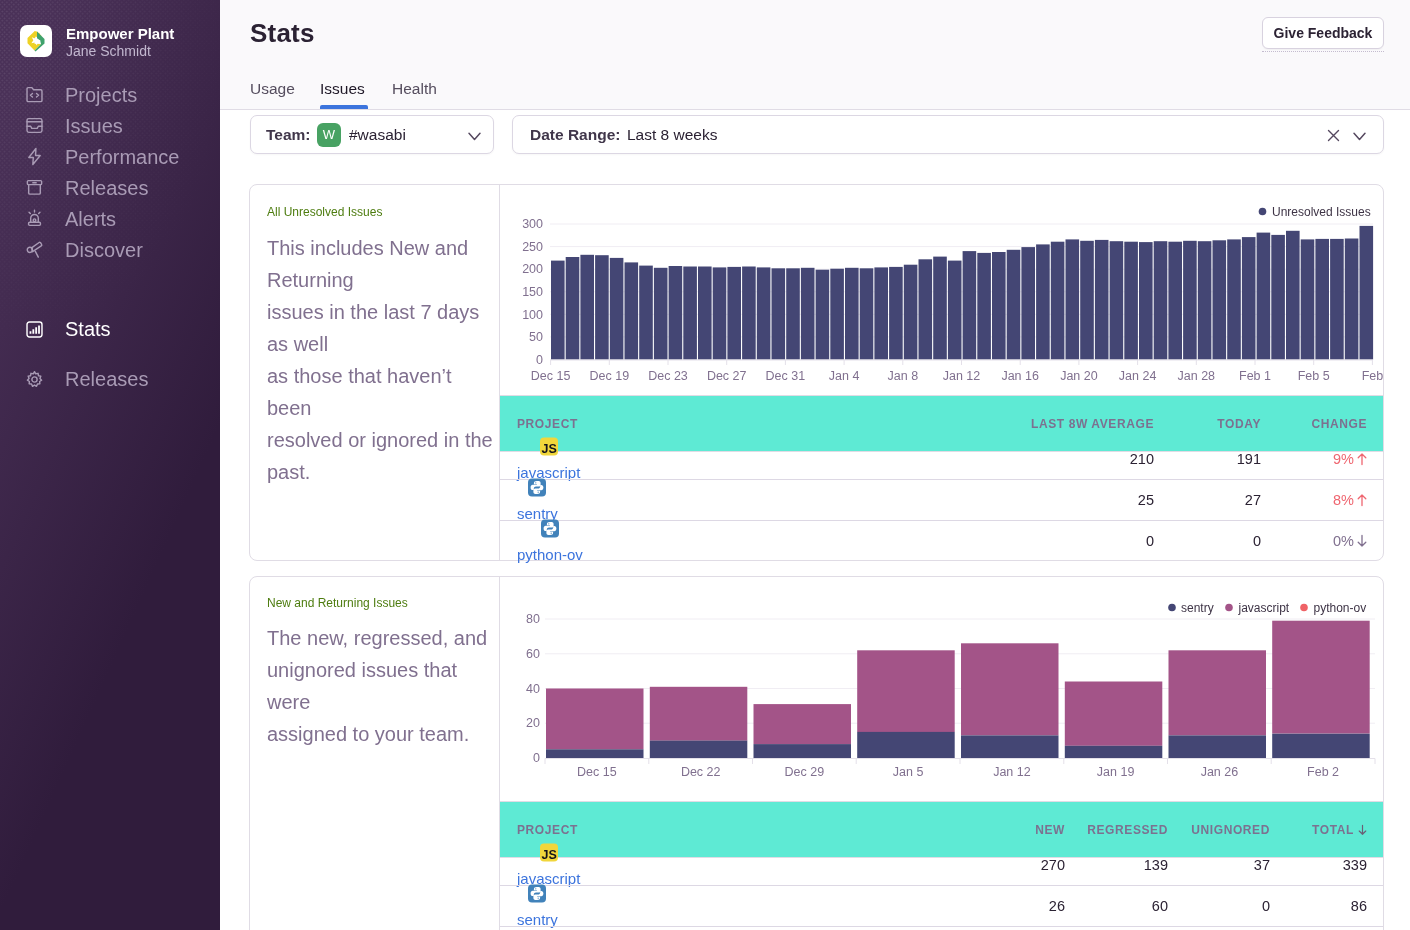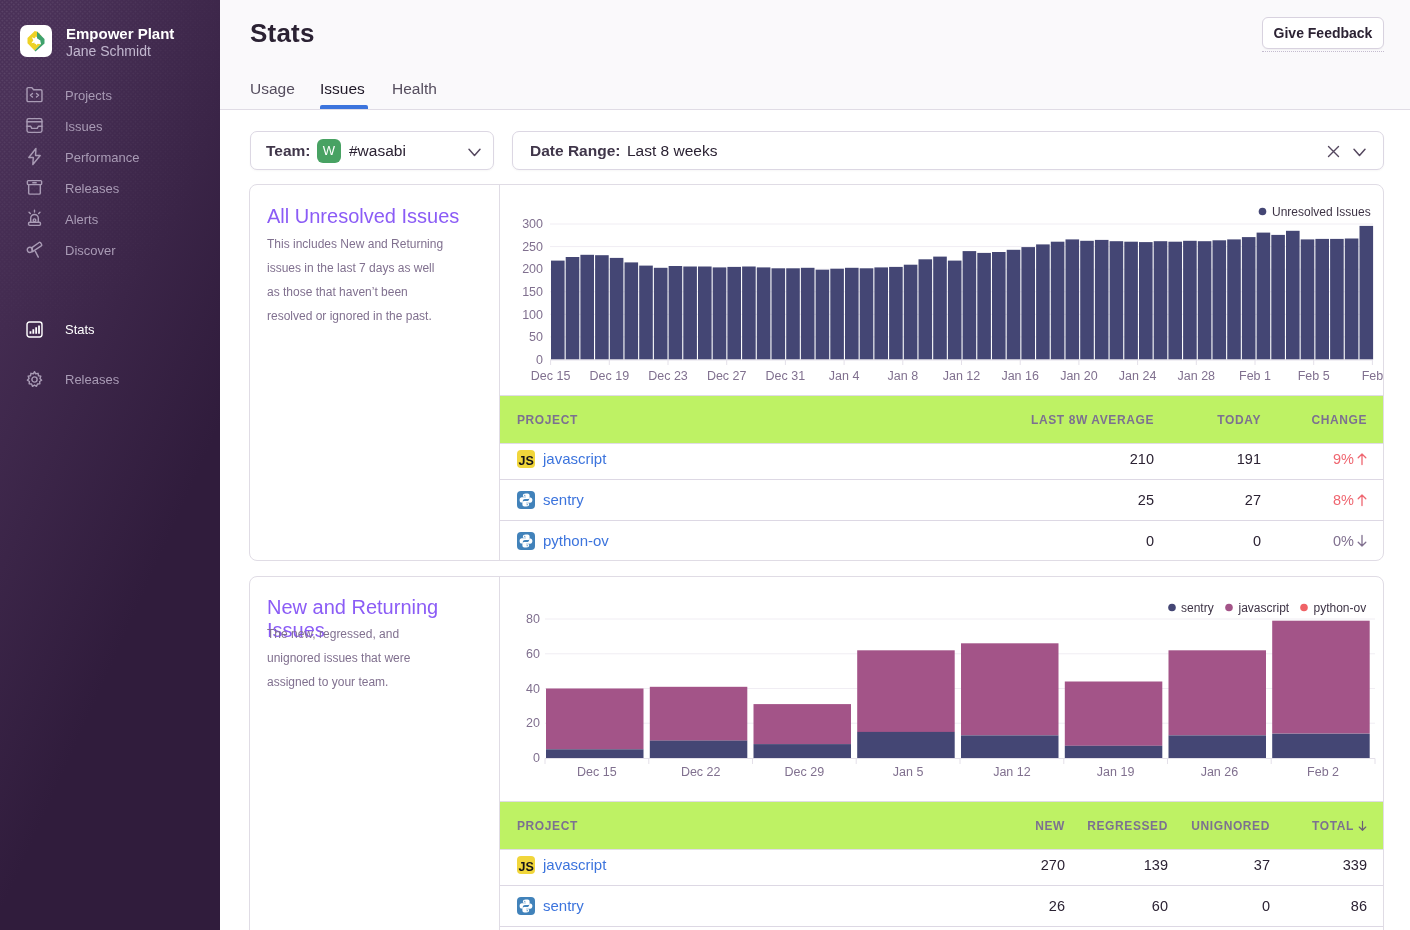--- a/index.html
+++ b/index.html
@@ -2,47 +2,47 @@
 <html><head><meta charset="utf-8"><title>Stats</title><style>
 * { margin:0; padding:0; box-sizing:border-box; }
 html,body { width:1410px; height:930px; overflow:hidden; font-family:"Liberation Sans",sans-serif; background:#fff; }
 .abs { position:absolute; }
 #sidebar { position:absolute; left:0; top:0; width:220px; height:930px;
   background:linear-gradient(294.17deg,#301c3c 35.57%,#4a3158 92.42%); color:#fff; }
 #sidebar::before { content:''; position:absolute; inset:0;
   background-image:radial-gradient(rgba(255,255,255,.15) .7px,transparent 1.1px),radial-gradient(rgba(255,255,255,.15) .7px,transparent 1.1px);
   background-size:4.6px 4.6px,4.6px 4.6px; background-position:0 0,2.3px 2.3px;
   -webkit-mask-image:radial-gradient(360px 480px at 0px 40px,rgba(0,0,0,.75),transparent 68%); }
-.navitem { position:absolute; left:0; width:220px; height:31px; color:#a99bb5; font-size:13px; }
+.navitem { position:absolute; left:0; width:220px; height:31px; color:#a99bb5; font-size:20px; }
 .navitem .ic { position:absolute; left:25px; top:6px; width:19px; height:19px; }
 .navitem .tx { position:absolute; left:65px; top:50%; transform:translateY(-50%); }
 .navitem.active { color:#fff; }
 #header { position:absolute; left:220px; top:0; width:1190px; height:110px; background:#faf9fb; border-bottom:1px solid #e0dce5; }
 h1 { position:absolute; left:30px; top:18px; font-size:26px; font-weight:bold; color:#2b2233; letter-spacing:0.2px; }
 .tab { position:absolute; top:80px; font-size:15.5px; color:#554d5e; }
 .tab.active { color:#1f1827; }
 #feedback { position:absolute; left:1042px; top:17px; width:122px; height:32px; background:#fff;
   border:1px solid #d8d2df; border-radius:6px; font-size:14px; font-weight:bold; color:#2b2233;
   text-align:center; line-height:30px; box-shadow:0 1px 1px rgba(50,40,60,0.04); }
-.ctl { position:absolute; top:131px; height:39px; background:#fff; border:1px solid #dcd7e3; border-radius:7px;
+.ctl { position:absolute; top:115px; height:39px; background:#fff; border:1px solid #dcd7e3; border-radius:7px;
   box-shadow:0 1px 2px rgba(50,40,60,0.04); font-size:15.5px; color:#2b2233; }
 .panel { position:absolute; left:249px; width:1135px; background:#fff; border:1px solid #e0dce5; border-radius:8px; }
 .leftcol { position:absolute; left:0; top:0; width:250px; height:100%; border-right:1px solid #e0dce5; }
-.ptitle { position:absolute; left:17px; top:20px; font-size:20px; font-weight:500; color:#8b5cf6; }
-.pdesc { position:absolute; left:17px; top:50px; font-size:12px; line-height:24px; color:#80708f; }
-.thead { position:absolute; left:250px; width:883px; height:49px; background:#bef264;
+.ptitle { position:absolute; left:17px; top:20px; font-size:12px; font-weight:500; color:#4d7c0f; }
+.pdesc { position:absolute; left:17px; top:50px; font-size:20px; line-height:32px; color:#80708f; }
+.thead { position:absolute; left:250px; width:883px; height:57px; background:#5eead4;
   border-top:1px solid #e0dce5; border-bottom:1px solid #e0dce5; }
 .th { position:absolute; top:50%; transform:translateY(-50%); font-size:12px; font-weight:bold; color:#7c7190;
   letter-spacing:0.6px; }
 .trow { position:absolute; left:250px; width:883px; height:41px; font-size:14.5px; }
 .rowline { position:absolute; left:250px; width:883px; height:0; border-top:1px solid #ddd8e4; }
 .td { position:absolute; top:50%; transform:translateY(-50%); color:#2b2233; }
 .plink { color:#3c74dd; font-size:15px; }
 .pav { display:inline-block; width:18px; height:18px; border-radius:4px; vertical-align:middle; }
-.pcell { position:absolute; left:17px; top:50%; transform:translateY(-50%); display:flex; align-items:center; gap:8px; }
+.pcell { position:absolute; left:17px; top:50%; transform:translateY(-50%); display:flex; align-items:center; gap:8px;flex-direction:column; }
 </style></head>
 <body>
 <div id="sidebar">
   <div class="abs" style="left:20px;top:25px;width:32px;height:32px;background:#fff;border-radius:7px">
     <svg width="32" height="32" viewBox="0 0 32 32">
       <path d="M14.5 6.2 L7.5 13 L7.5 18.2 L14.5 25.4 L21 19 L14.5 18.8 L14.5 13.6 L20 8.4 Z" fill="#eed224"></path>
       <path d="M14.5 6.2 L17 6.6 L21.5 11 L17.8 12.6 L14.5 10 Z" fill="#eed224"></path>
       <path d="M17 6.6 L24.5 14 L24.5 18.4 L15.5 26.4 L14.5 25.4 L21 19 L20.2 15.6 L17 13.2 Z" fill="#3fa26c"></path>
       <path d="M15.8 11.2 L17.2 14.6 L20.6 15.4 L17.5 16.9 L17 20.4 L14.8 17.6 L11.4 18.2 L13.3 15.3 L11.8 12.3 L15 13.4 Z" fill="#fff"></path>
     </svg>

